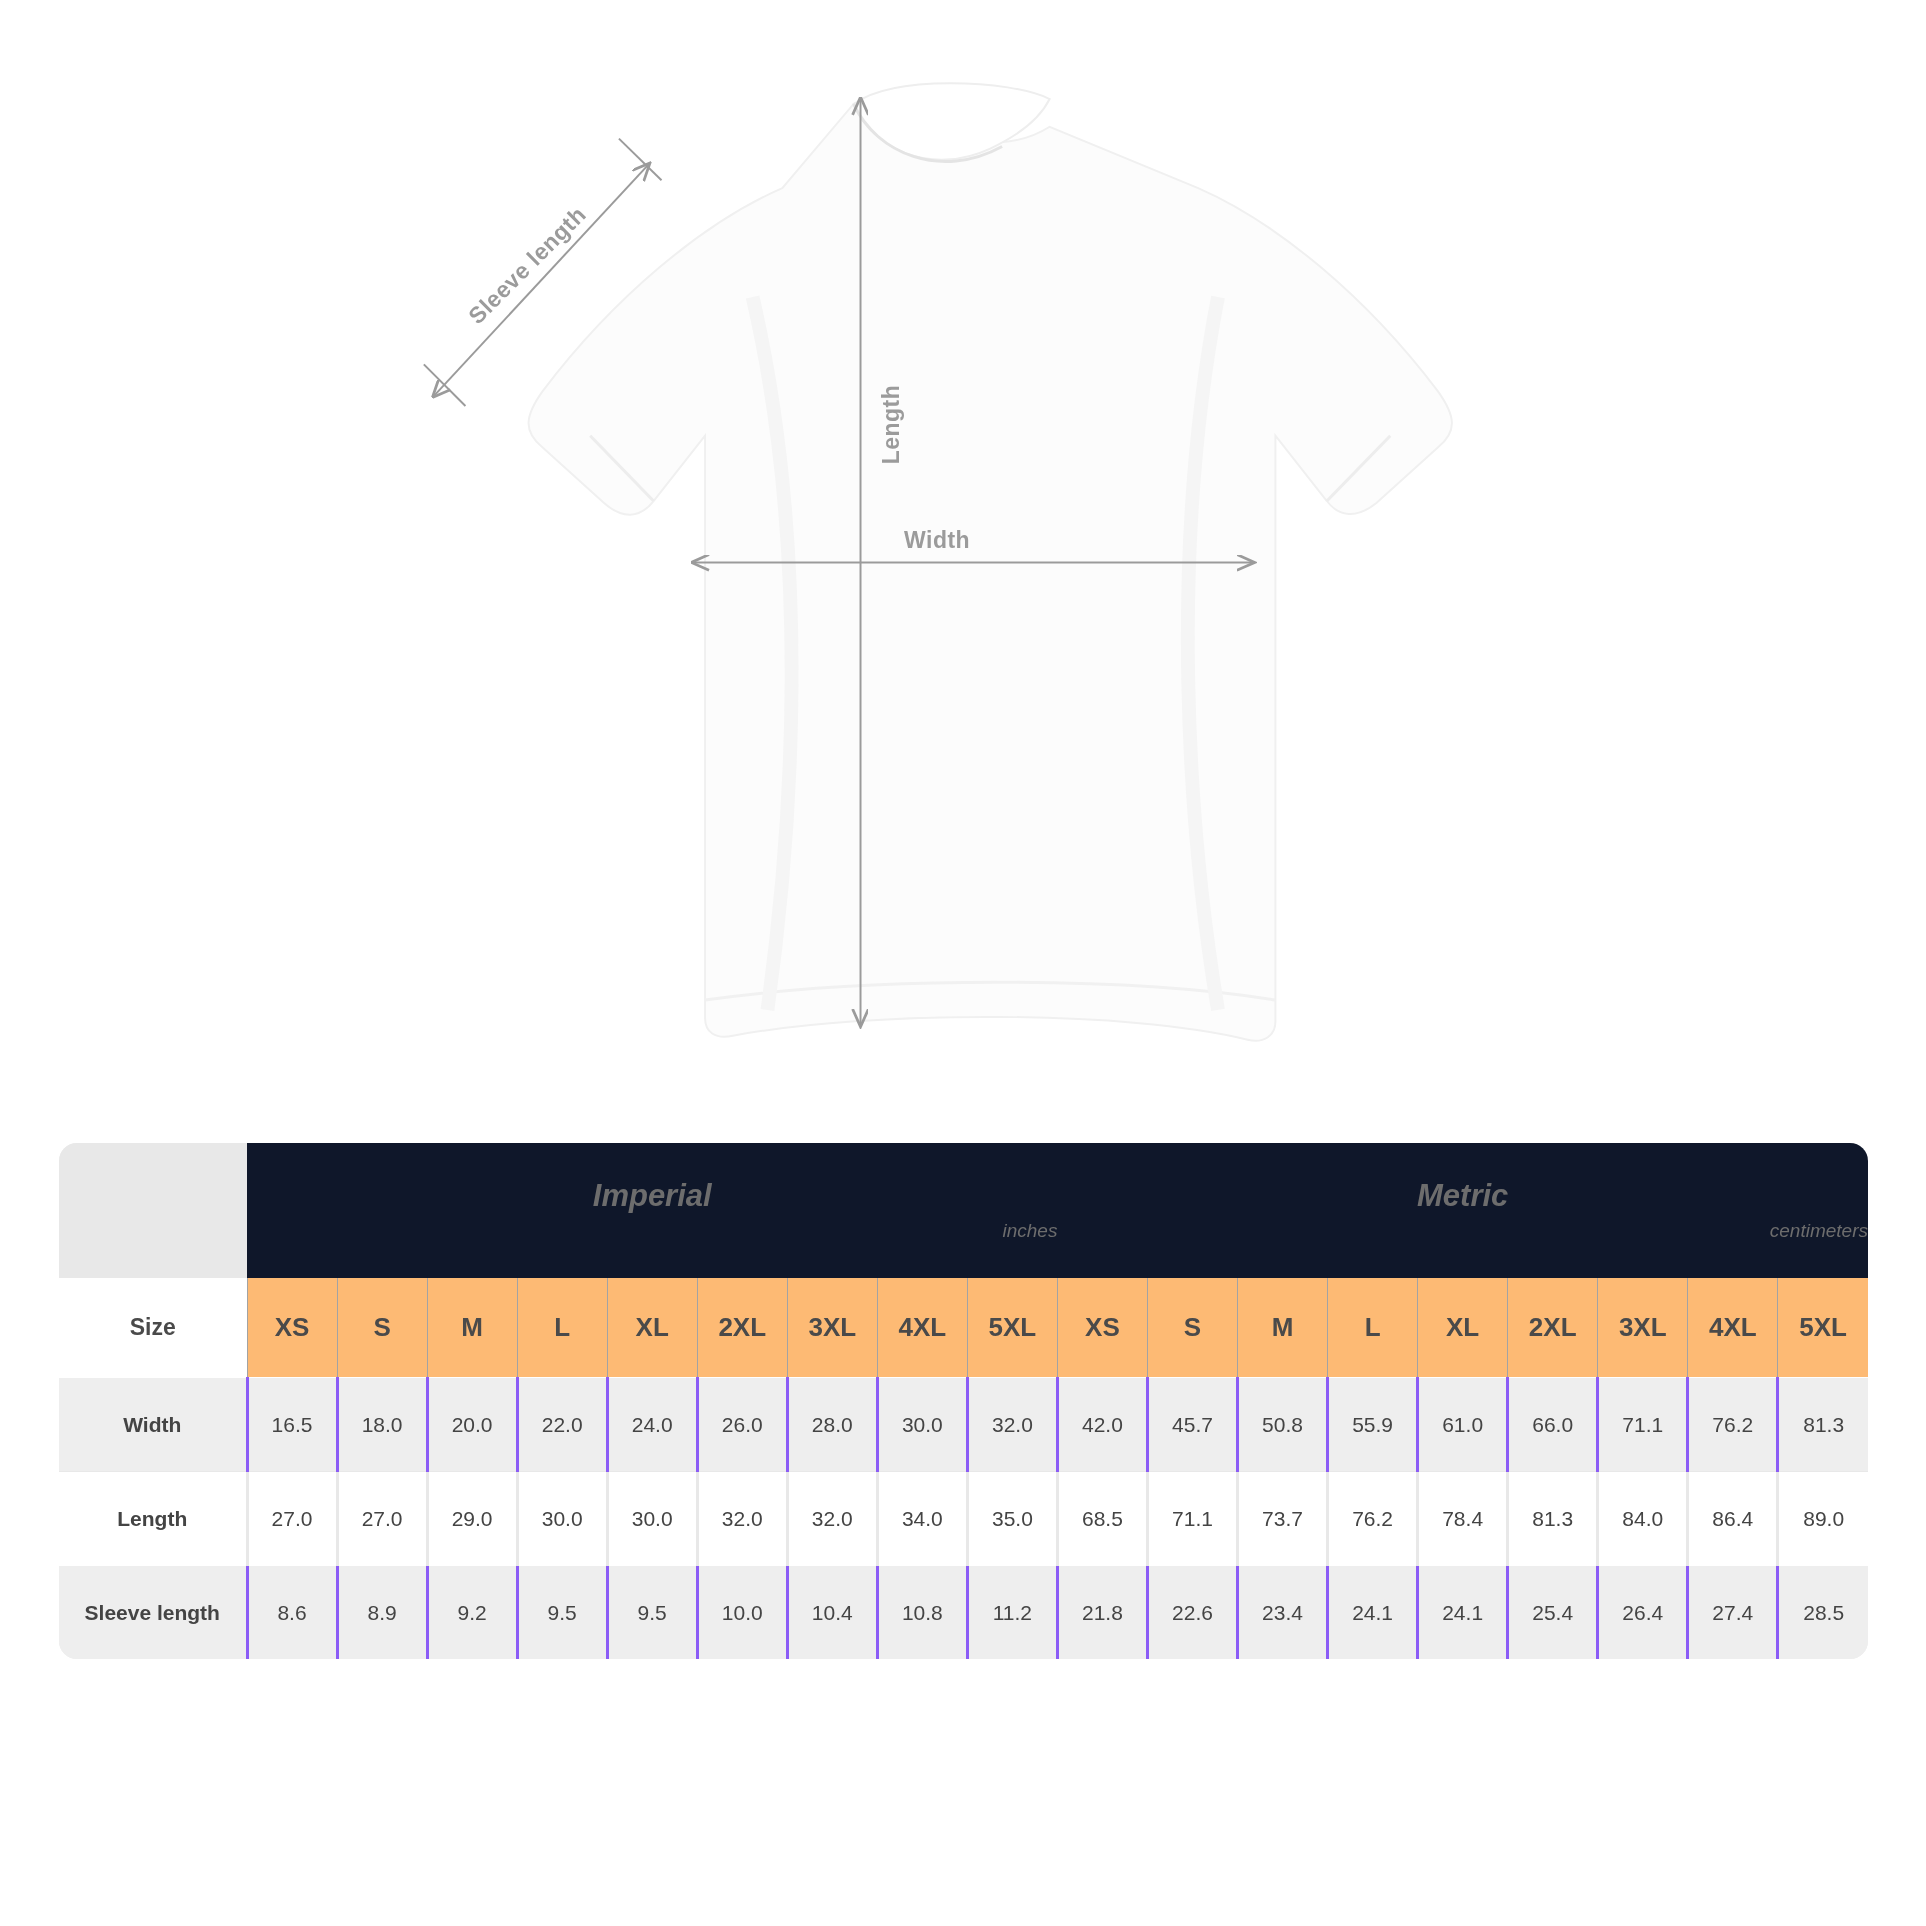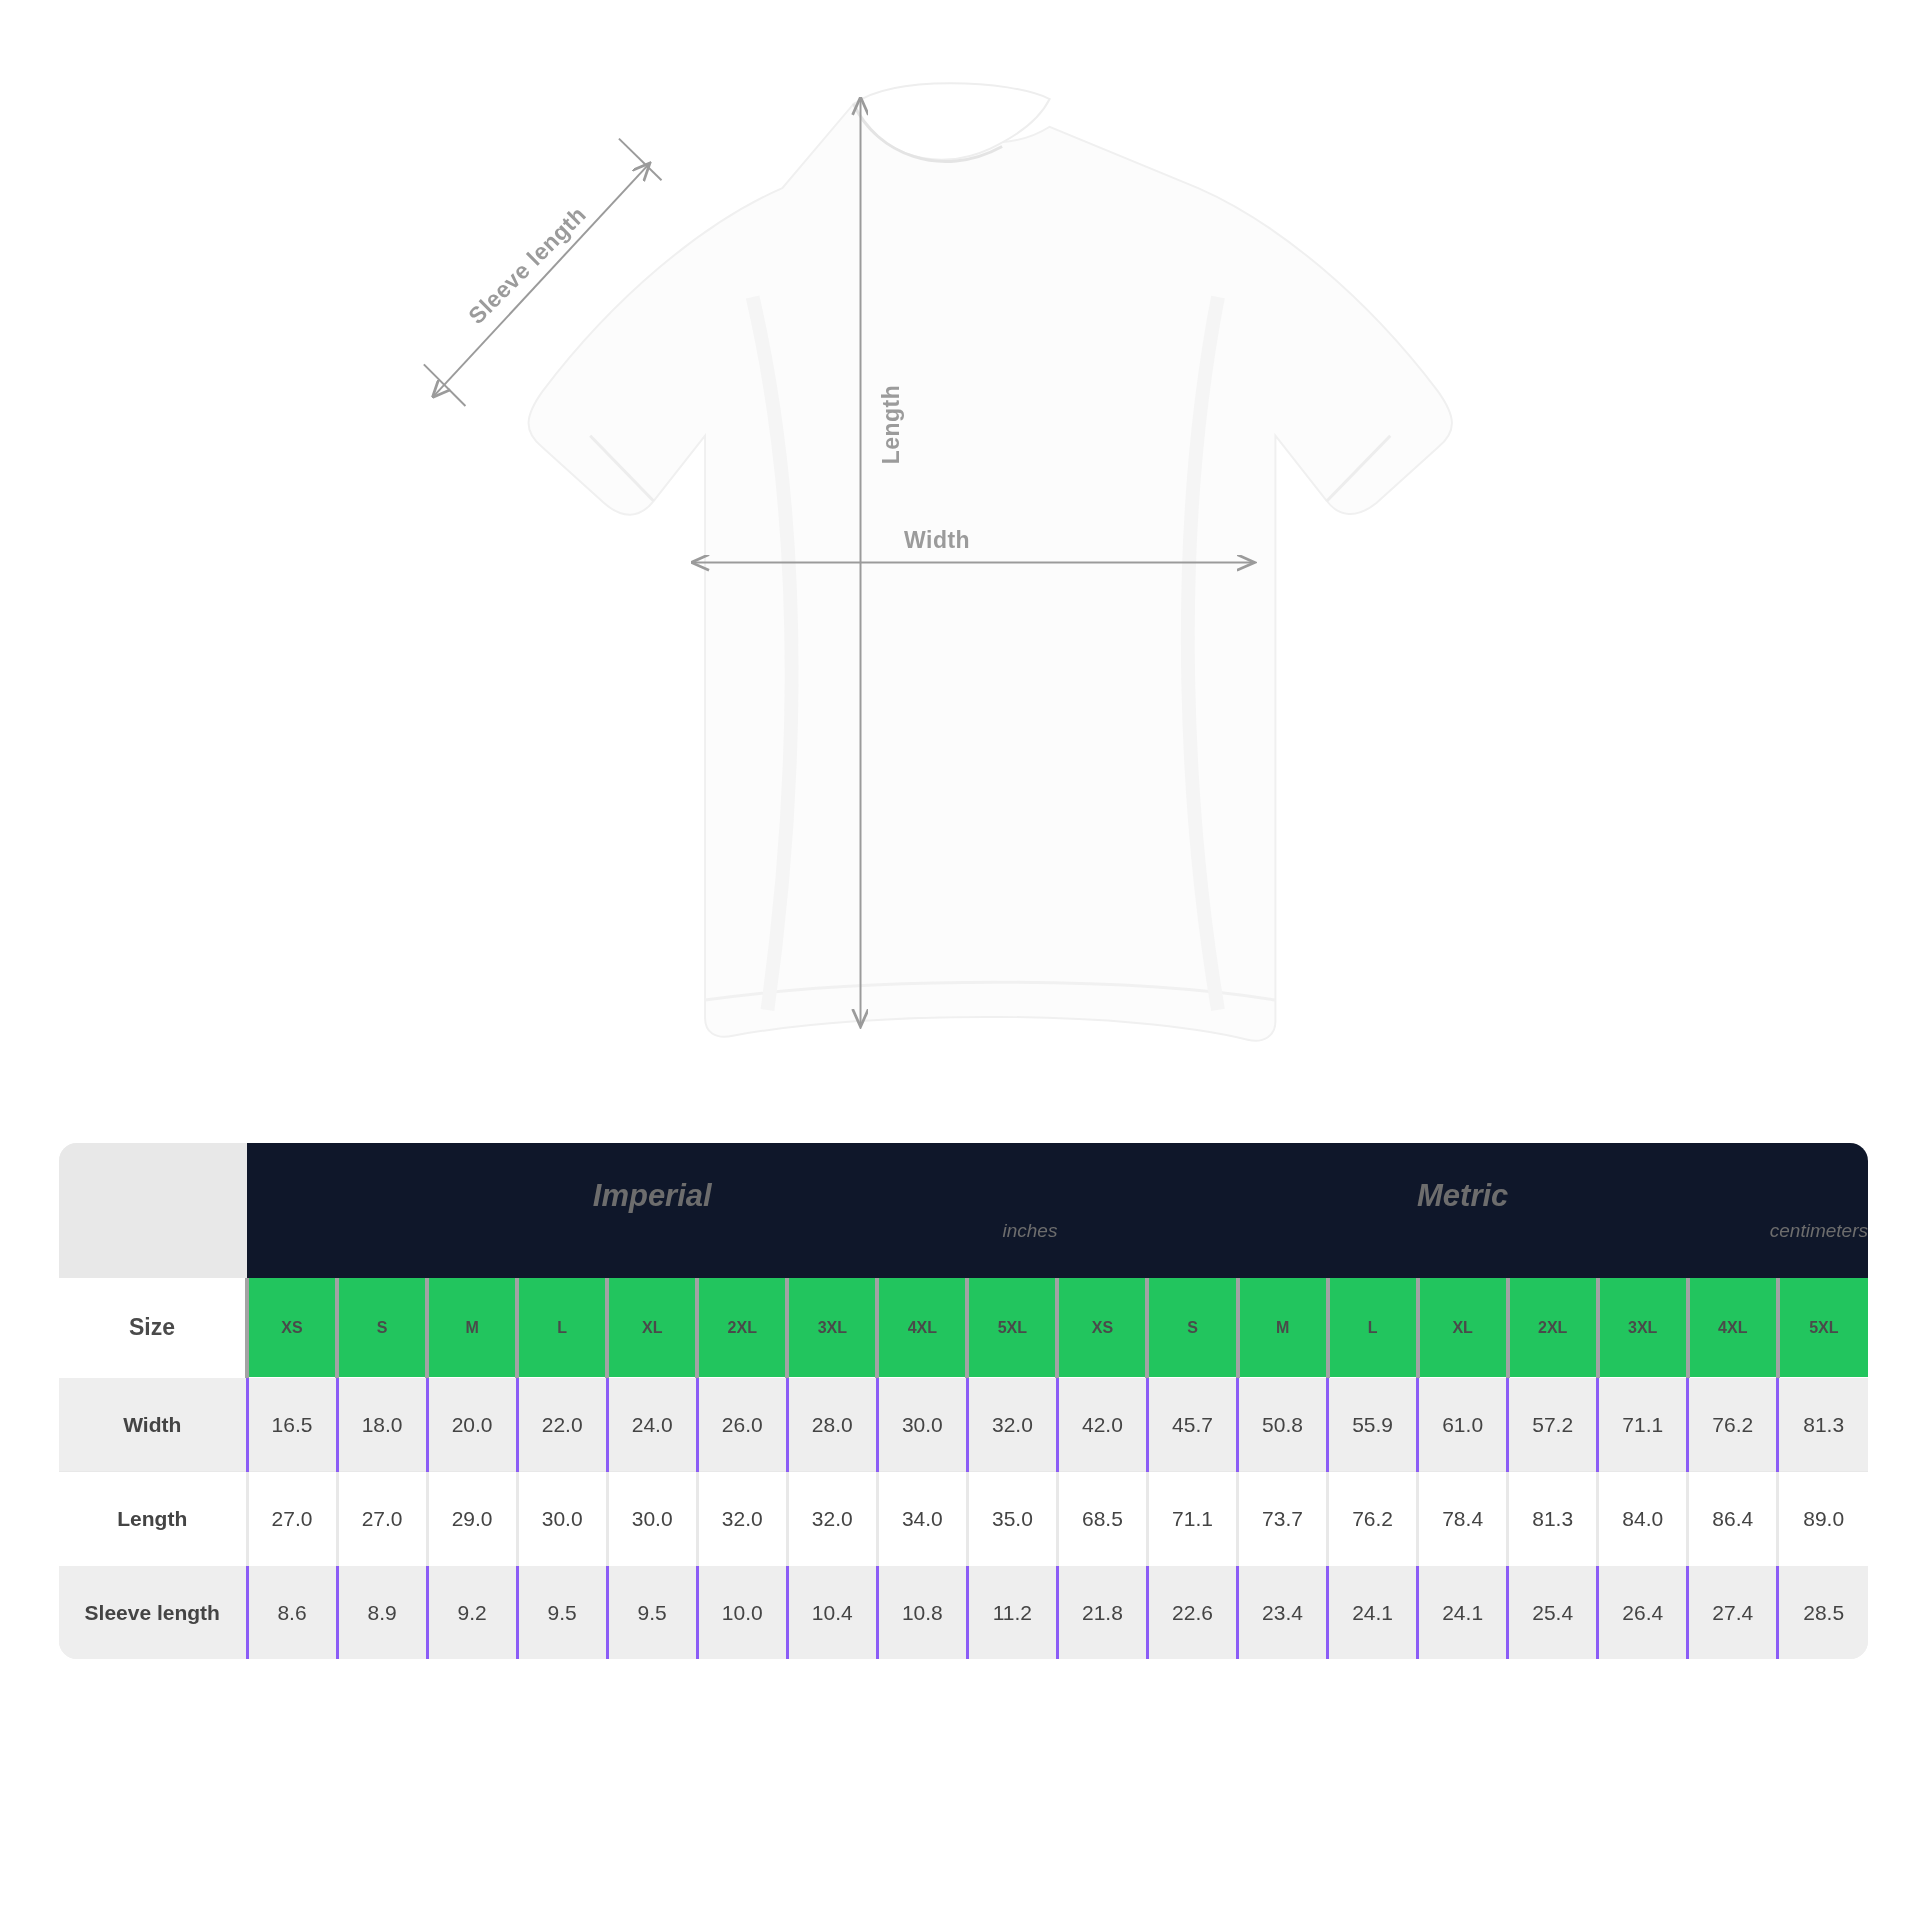--- a/index.html
+++ b/index.html
@@ -109,25 +109,25 @@
     margin-top: 6px;
     text-align: right;
   }
   .unit-blank {
     background: #e8e8e8;
   }
 
   
   tr.size-row td {
     height: 97px;
-    background: #22c55e;
+    background: #fdba74;
     font-weight: bold;
     color: #4a4a4a;
-    font-size: 16px;
-    border-left: 4px solid #a3a3a3;
+    font-size: 26px;
+    border-left: 1px solid #a3a3a3;
   }
   tr.size-row td.rowlabel {
     background: #ffffff;
     font-size: 23px;
     border-left: none;
   }
 
   
   tr.data-row td {
     height: 91px;
@@ -260,21 +260,21 @@
           <td>24.0</td>
           <td>26.0</td>
           <td>28.0</td>
           <td>30.0</td>
           <td>32.0</td>
           <td>42.0</td>
           <td>45.7</td>
           <td>50.8</td>
           <td>55.9</td>
           <td>61.0</td>
-          <td>57.2</td>
+          <td>66.0</td>
           <td>71.1</td>
           <td>76.2</td>
           <td>81.3</td>
         </tr>
         <tr class="data-row plain">
           <td class="rowlabel">Length</td>
           <td>27.0</td>
           <td>27.0</td>
           <td>29.0</td>
           <td>30.0</td>

